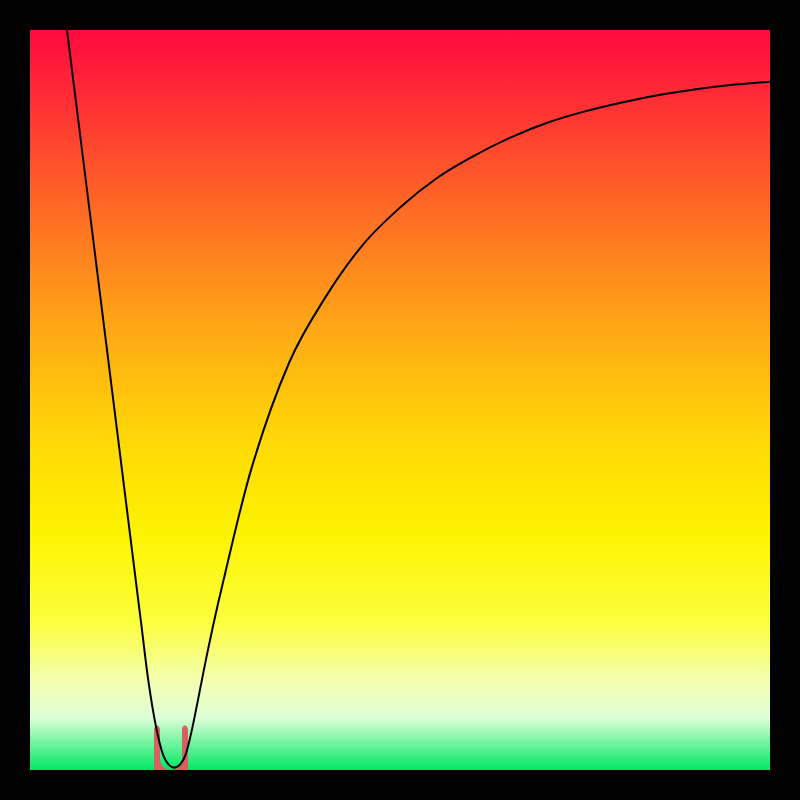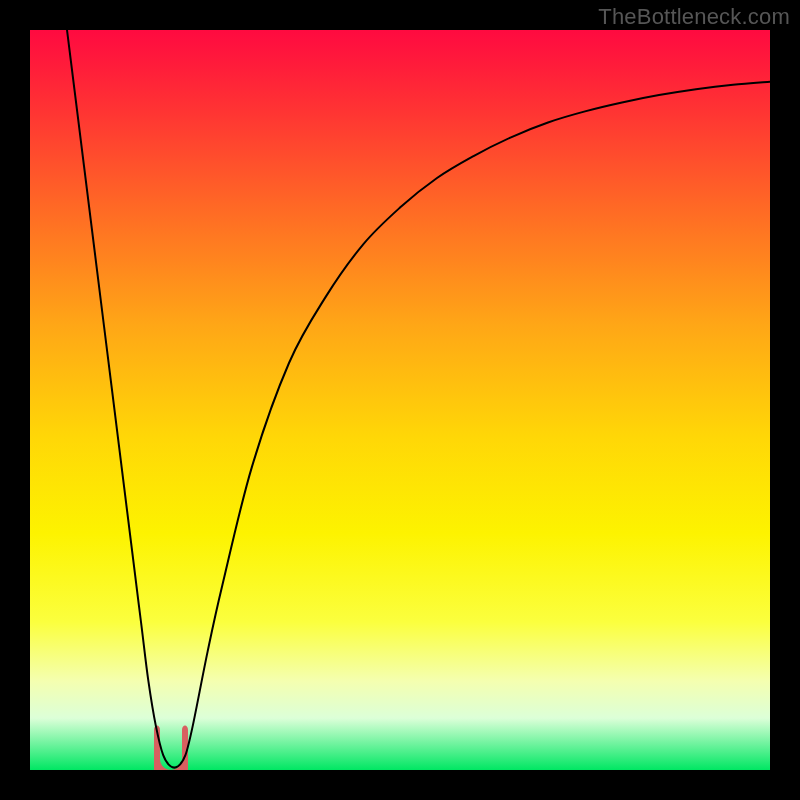--- a/index.html
+++ b/index.html
@@ -59,21 +59,20 @@
   .black-curve {
     fill: none;
     stroke: #000;
     stroke-width: 2;
   }
 </style>
 </head>
 <body>
 
 <div class="frame">
-  <div class="watermark">TheBottleneck.com</div>
   <div class="plot-area">
     <svg class="curve" viewBox="0 0 740 740" preserveAspectRatio="none">
       <g>
         <path class="salmon-blob" d="M 124 700
              C 124 694, 130 694, 130 700
              L 130 729
              C 130 736, 136 740, 141 740
              C 146 740, 152 736, 152 729
              L 152 700
              C 152 694, 158 694, 158 700

